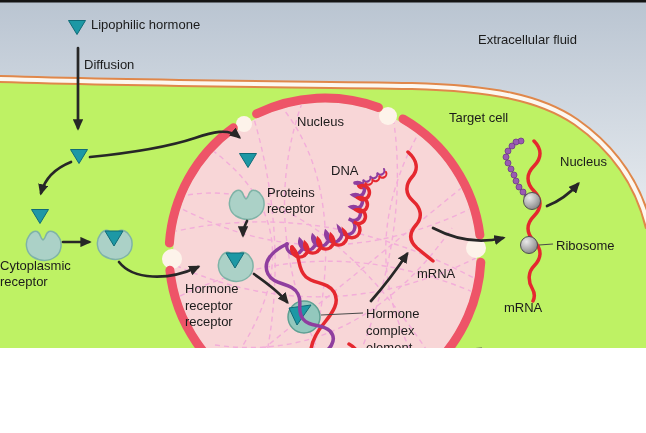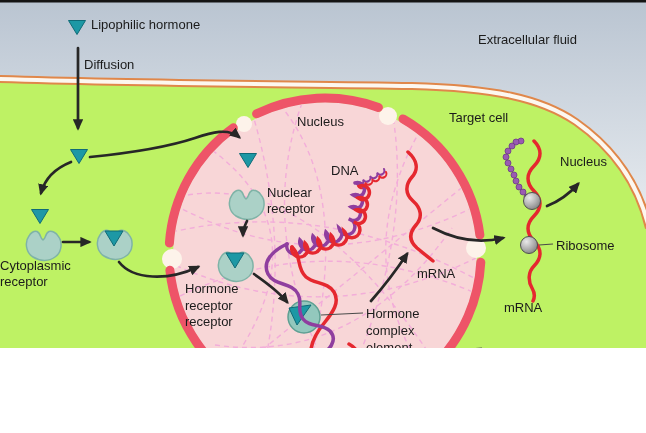--- a/index.html
+++ b/index.html
@@ -166,21 +166,21 @@
 </svg>
 
 <div class="lbl" style="left:91px;top:17px">Lipophilic hormone</div>
 <div class="lbl" style="left:84px;top:57px">Diffusion</div>
 <div class="lbl" style="left:478px;top:32px">Extracellular fluid</div>
 <div class="lbl" style="left:449px;top:110px">Target cell</div>
 <div class="lbl" style="left:297px;top:114px">Nucleus</div>
 <div class="lbl" style="left:331px;top:163px">DNA</div>
 
 <div class="lbl" style="left:267px;top:185px">
-  <div>Nuclear</div>
+  <div>Proteins</div>
   <div>receptor</div>
 </div>
 
 <div class="lbl center" style="left:0px;top:258px;width:94px">
   <div>Cytoplasmic</div>
   <div>receptor</div>
 </div>
 
 <div class="lbl center" style="left:185px;top:281px;width:98px;line-height:16.5px">
   <div>Hormone</div>

